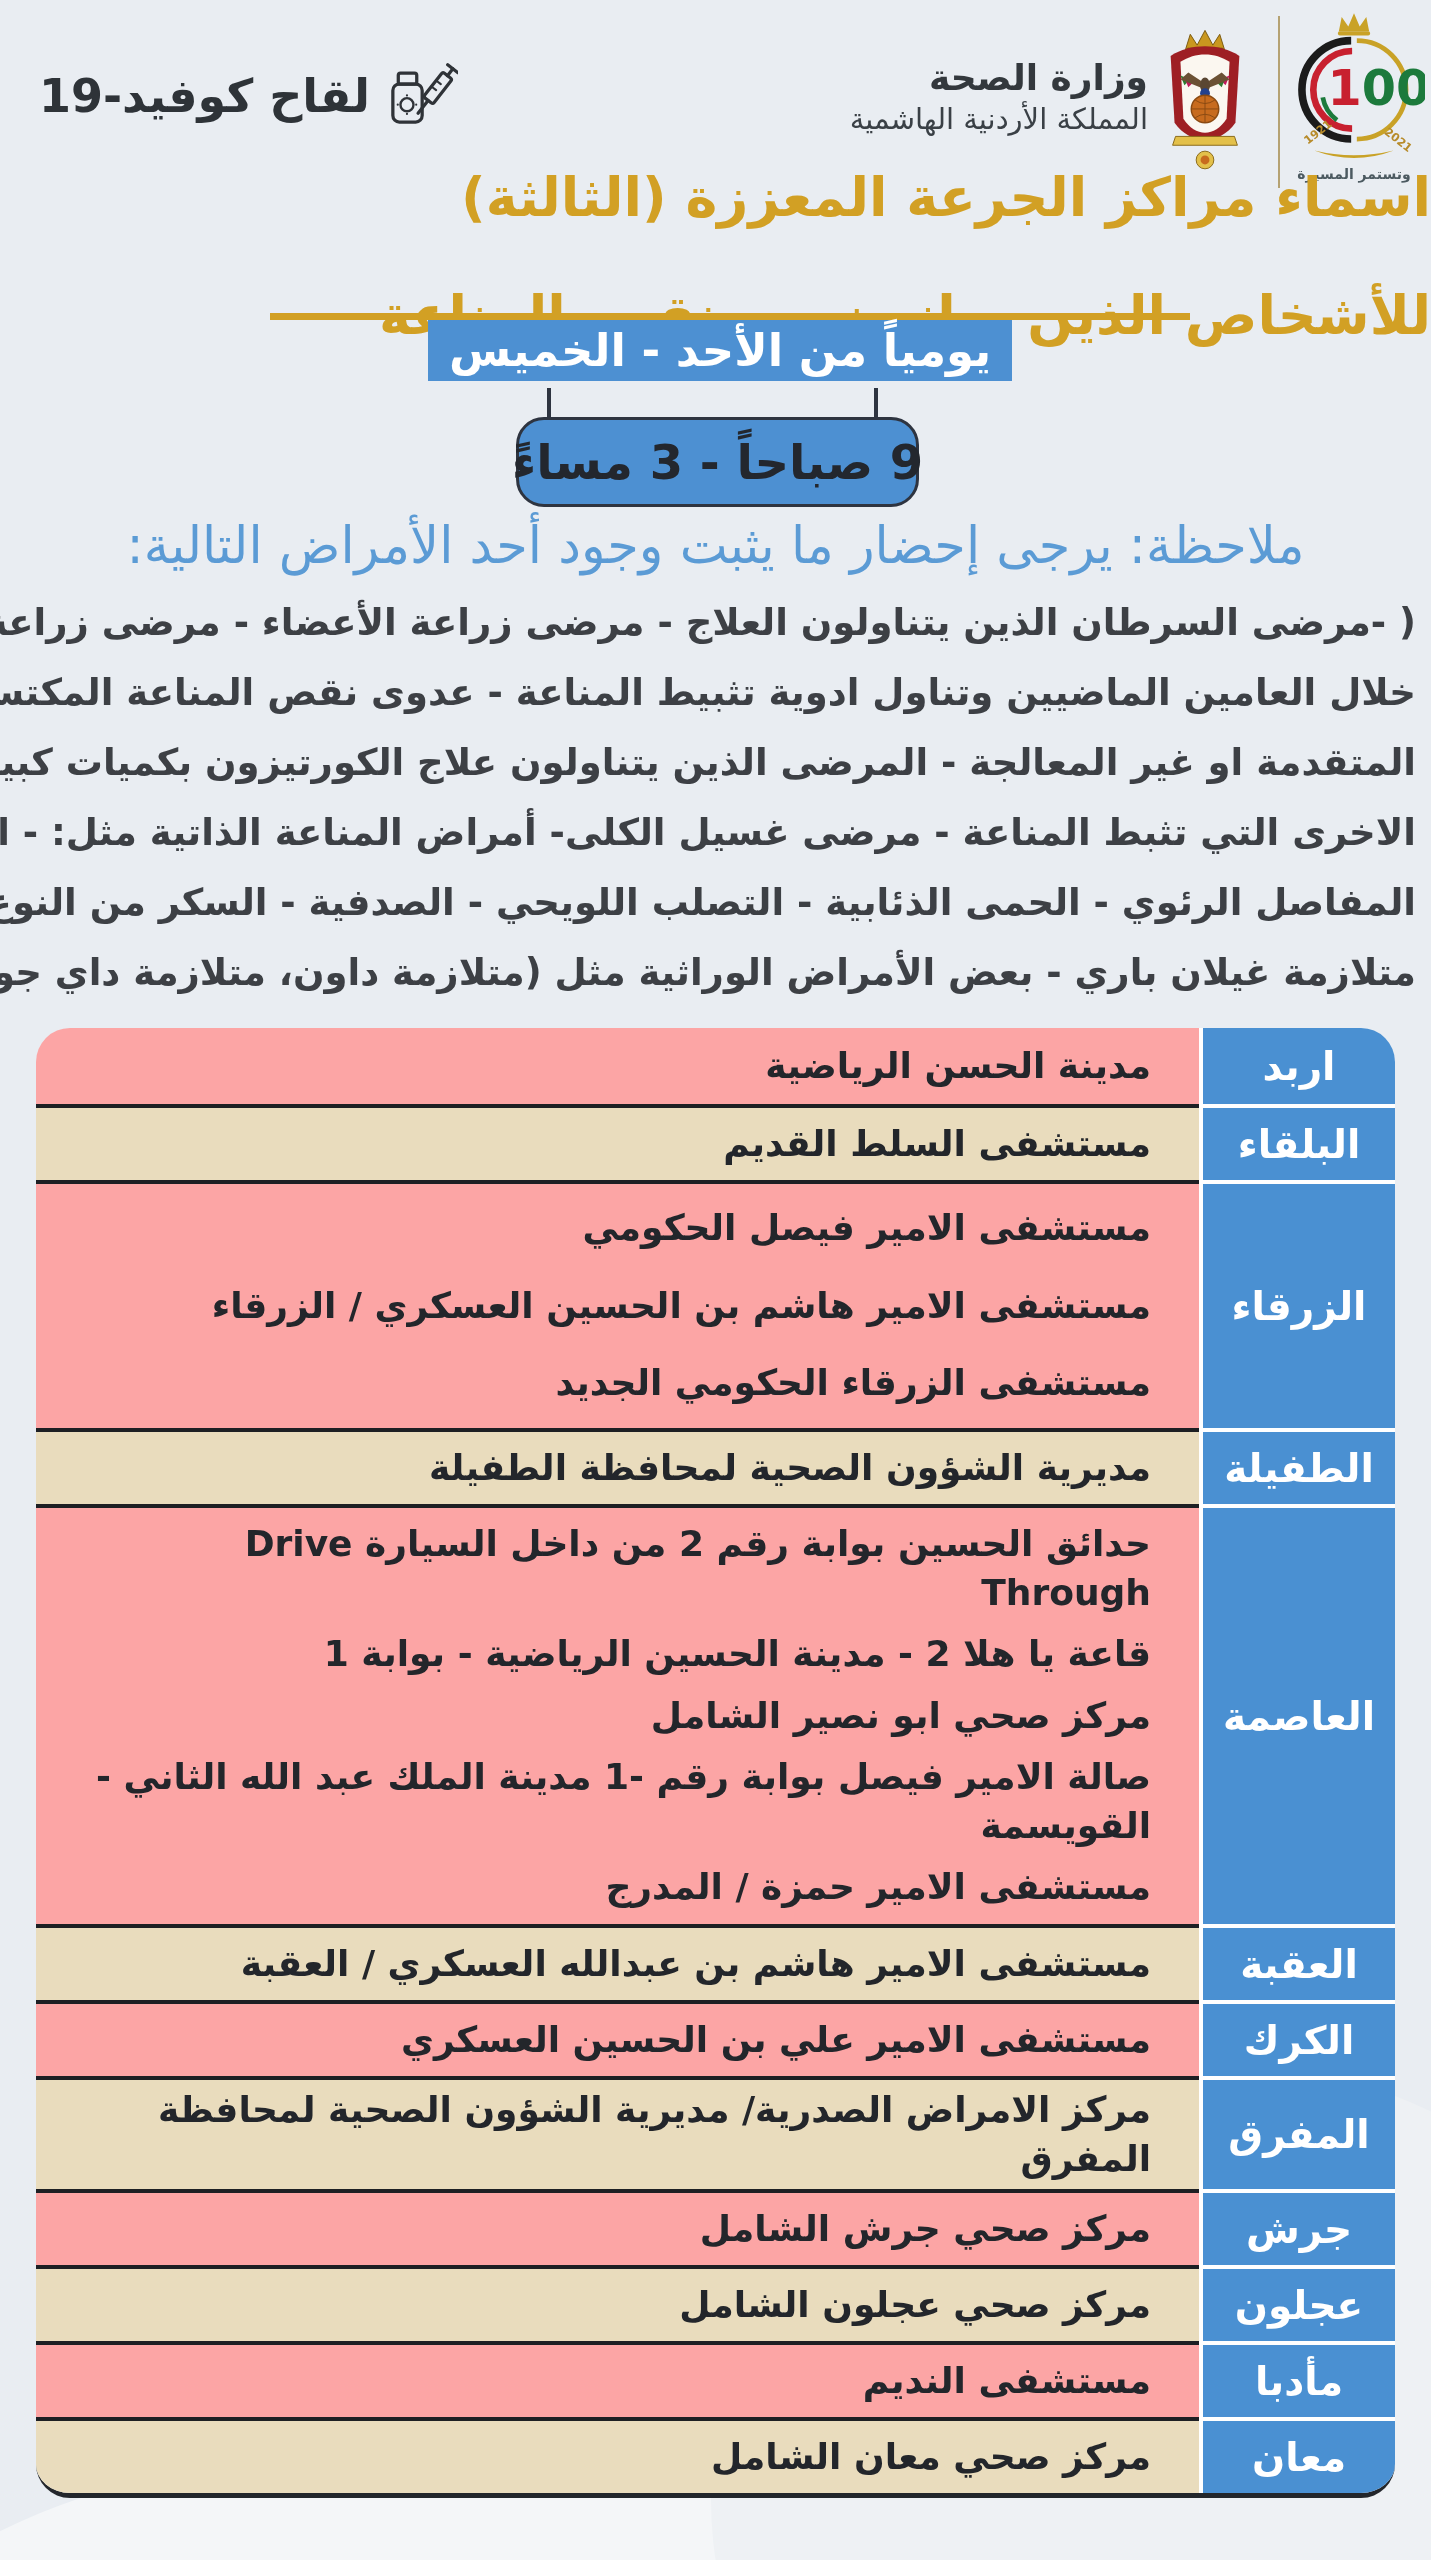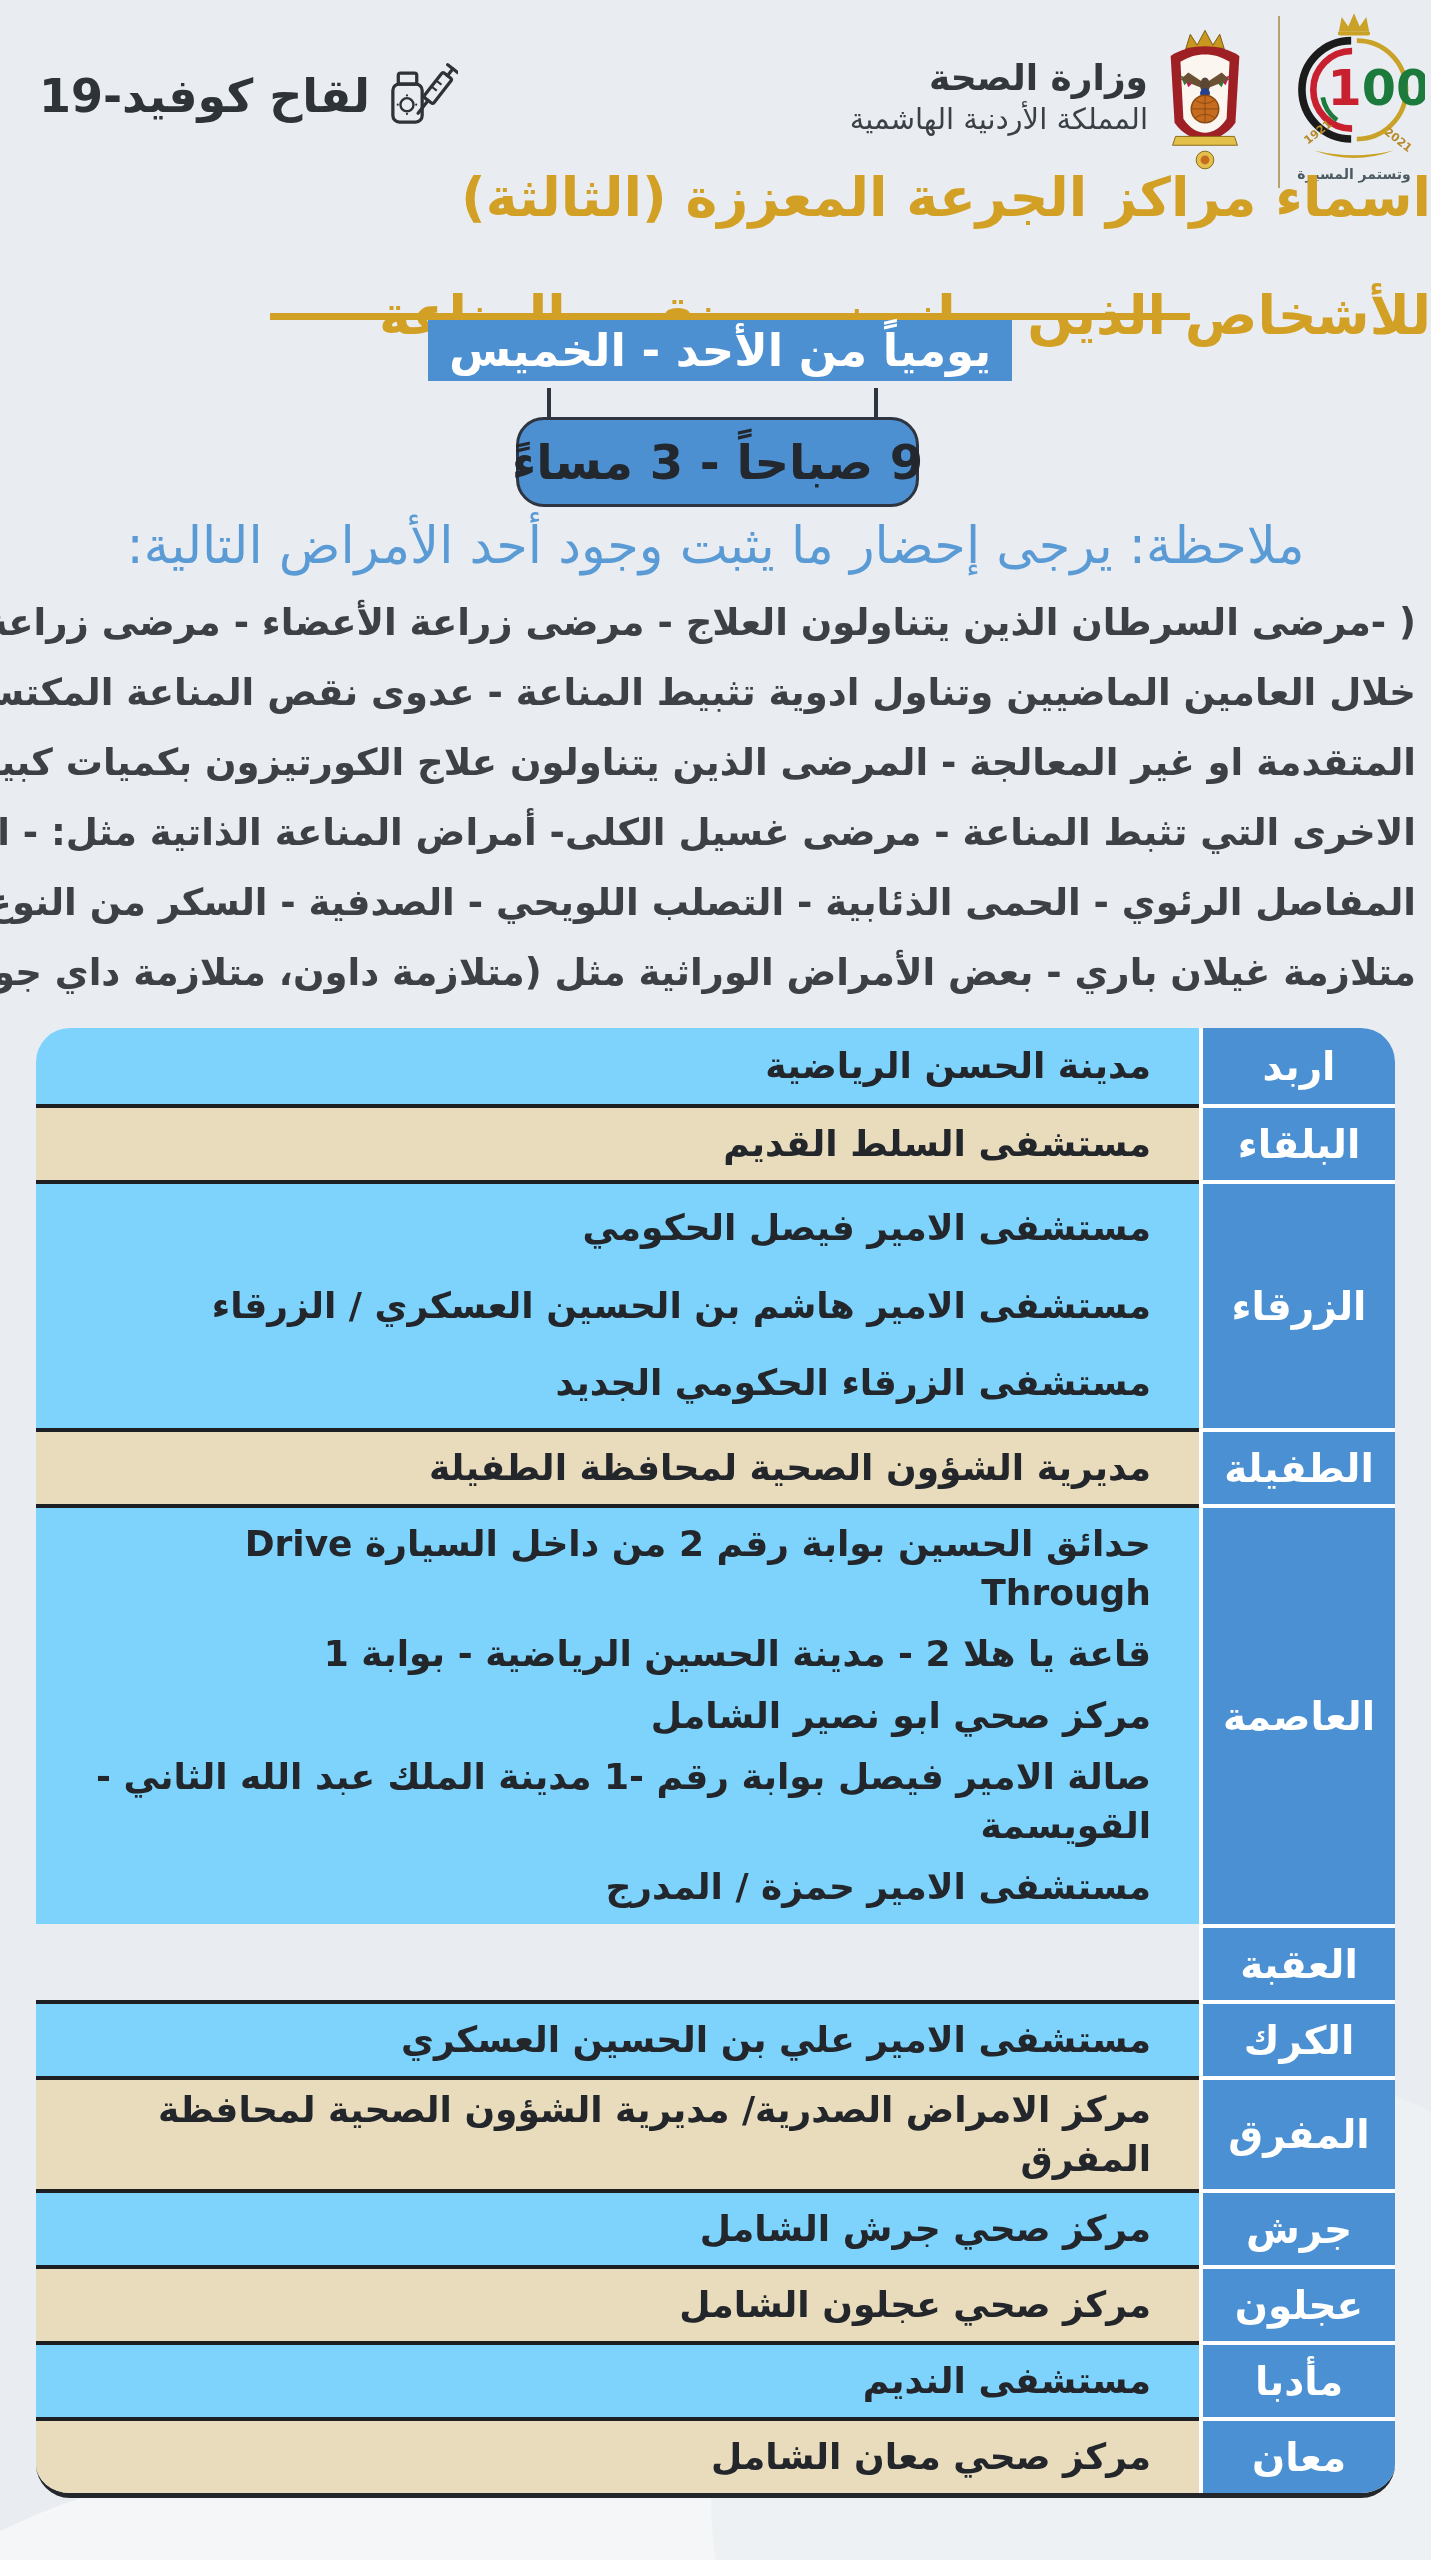--- a/index.html
+++ b/index.html
@@ -80,21 +80,21 @@
     width:192px; flex:0 0 192px; background:#4a90d2; color:#ffffff;
     display:flex; align-items:center; justify-content:center;
     font-size:39px; font-weight:bold; border-left:4px solid #ffffff;
   }
   .t-centers {
     flex:1; display:flex; flex-direction:column; justify-content:space-around;
     padding:6px 48px; text-align:right;
   }
   .t-row:not(:first-child) .t-gov { border-top:4px solid #ffffff; }
   .t-row:not(:first-child) .t-centers { border-top:4px solid #1d1f23; }
-  .row-light { background:#7dd3fc; }
+  .row-light { background:#fca5a5; }
   .row-dark  { background:#e9dcbd; }
   .center-item { font-size:36px; font-weight:bold; color:#23262b; line-height:1.35; }
 </style>
 </head>
 <body>
 
 <div class="page">
 
   <div class="decor-left"></div>
   <div class="decor-right"></div>
@@ -219,20 +219,23 @@
         <div class="t-centers row-light">
           <div class="center-item">حدائق الحسين بوابة رقم 2 من داخل السيارة Drive Through</div>
           <div class="center-item">قاعة يا هلا 2 - مدينة الحسين الرياضية - بوابة 1</div>
           <div class="center-item">مركز صحي ابو نصير الشامل</div>
           <div class="center-item">صالة الامير فيصل بوابة رقم -1 مدينة الملك عبد الله الثاني - القويسمة</div>
           <div class="center-item">مستشفى الامير حمزة / المدرج</div>
         </div>
       </div>
       <div class="t-row" style="min-height: 76px;">
         <div class="t-gov">العقبة</div>
+        <div class="t-centers row-dark">
+          <div class="center-item">مستشفى الامير هاشم بن عبدالله العسكري / العقبة</div>
+        </div>
       </div>
       <div class="t-row" style="min-height: 76px;">
         <div class="t-gov">الكرك</div>
         <div class="t-centers row-light">
           <div class="center-item">مستشفى الامير علي بن الحسين العسكري</div>
         </div>
       </div>
       <div class="t-row" style="min-height: 76px;">
         <div class="t-gov">المفرق</div>
         <div class="t-centers row-dark">

